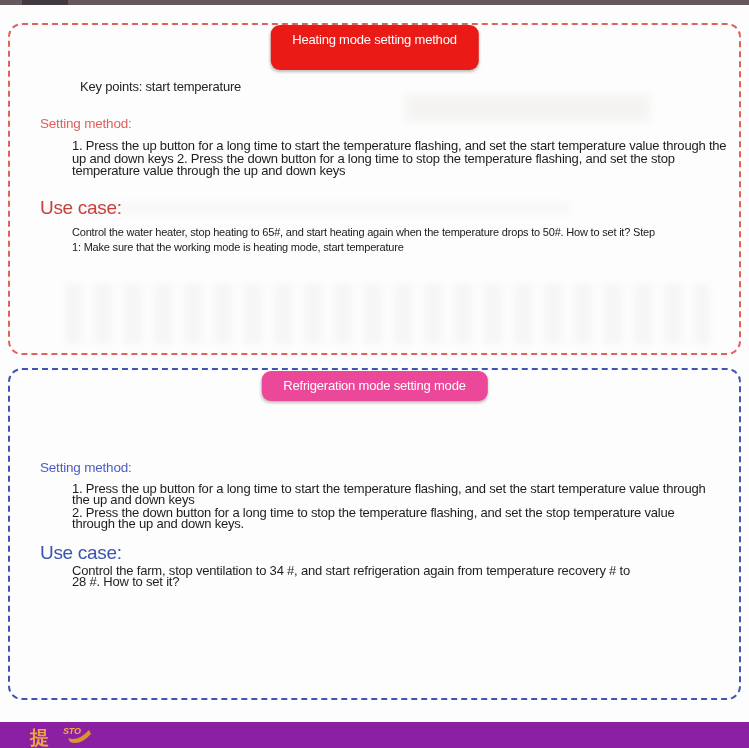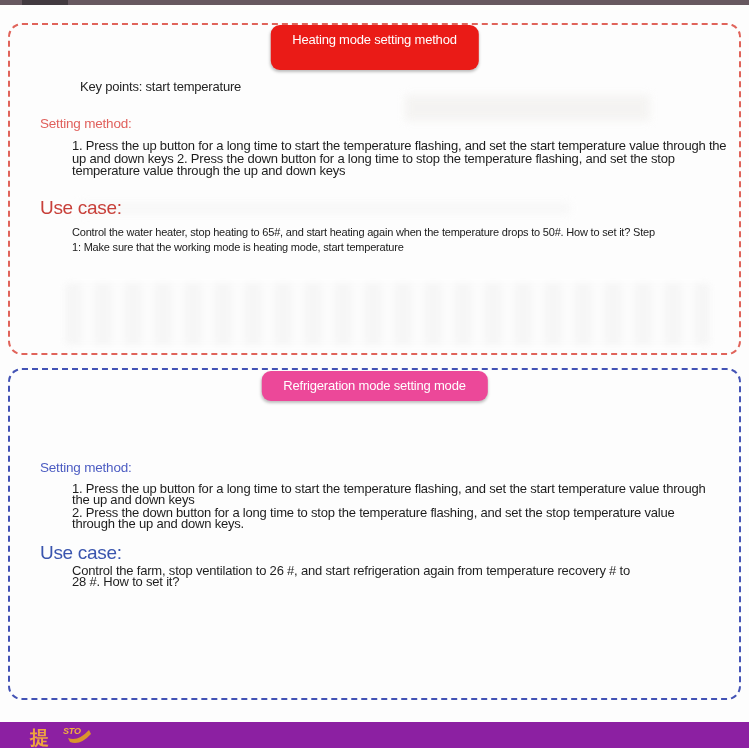--- a/index.html
+++ b/index.html
@@ -98,21 +98,21 @@
 
     <div class="txt c-setlabel">Setting method:</div>
 
     <div class="txt c-steps">
       <div class="step-item">1. Press the up button for a long time to start the temperature flashing, and set the start temperature value through the up and down keys</div>
       <div class="step-item">2. Press the down button for a long time to stop the temperature flashing, and set the stop temperature value through the up and down keys.</div>
     </div>
 
     <div class="txt c-usecase-h">Use case:</div>
 
-    <div class="c-para c-para1">Control the farm, stop ventilation to 26 #, and start refrigeration again from temperature recovery # to 28 #. How to set it?</div>
+    <div class="c-para c-para1">Control the farm, stop ventilation to 34 #, and start refrigeration again from temperature recovery # to 28 #. How to set it?</div>
 
   </div>
 
   <div class="footer-bar">
     <div class="tip-char">提</div>
     <svg class="gold-logo" viewBox="0 0 34 24" xmlns="http://www.w3.org/2000/svg">
       <text x="1" y="10" font-size="9" font-style="italic" font-weight="bold" fill="#f2b13e">STO</text>
       <path d="M6 14 Q16 18 27 6 L29 10 Q18 22 8 18 Z" fill="#d9952b"></path>
     </svg>
   </div>

